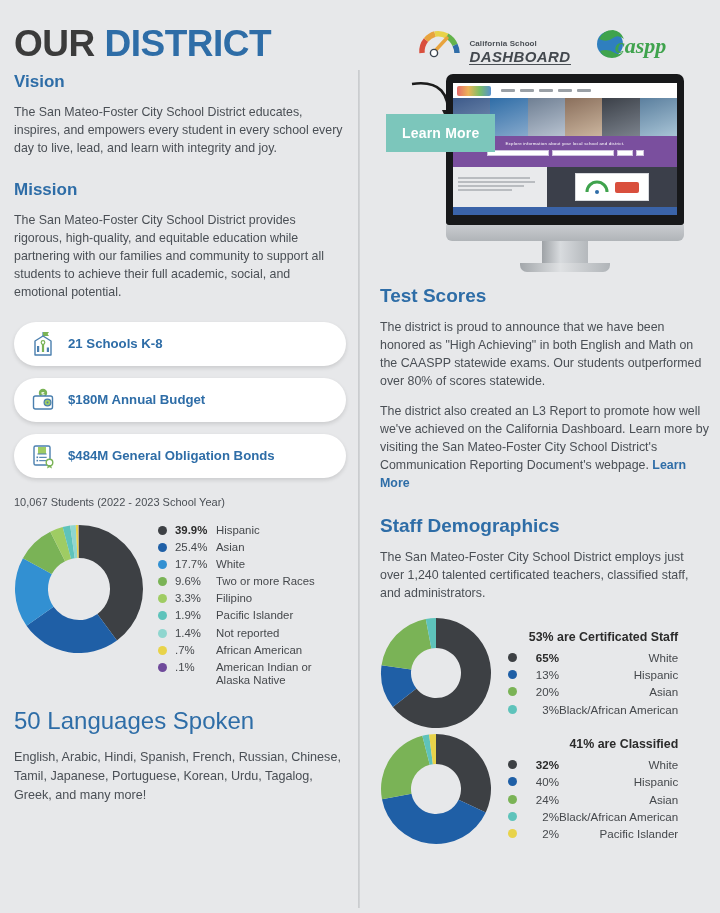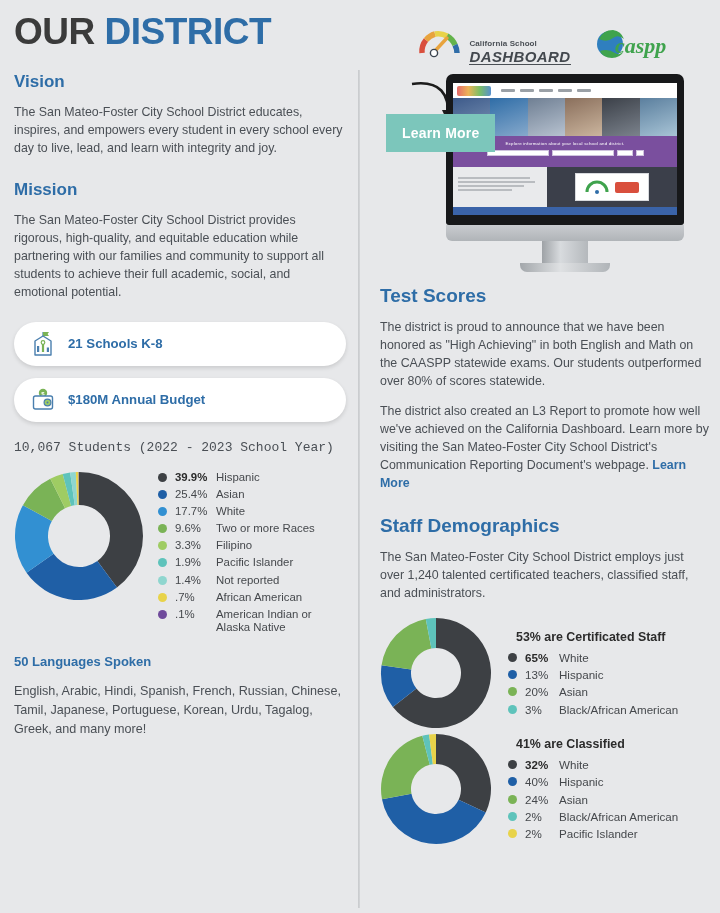--- a/index.html
+++ b/index.html
@@ -6,21 +6,21 @@
   * { box-sizing: border-box; margin: 0; padding: 0; }
   html, body {
     width: 720px; height: 913px;
     background: #e7e8ea;
     font-family: "Liberation Sans", sans-serif;
     overflow: hidden;
   }
   .page { position: relative; width: 720px; height: 913px; background: #e7e8ea; }
 
   
-  .header { position: absolute; left: 14px; top: 13px; }
+  .header { position: absolute; left: 14px; top: 25px; }
   .header-title { font-size: 37px; font-weight: bold; letter-spacing: -0.5px; line-height: 1; }
   .t-dark { color: #3b3b3b; }
   .t-blue { color: #2e6da7; }
 
   
   .divider {
     position: absolute; left: 358px; top: 70px; width: 2px; height: 838px;
     background: linear-gradient(to right,#c7c9cc,#d5d7d9);
   }
   .col-left { position: absolute; left: 14px; top: 72px; width: 332px; }
@@ -42,32 +42,32 @@
     display: flex; align-items: center; gap: 12px;
     background: #ffffff; border-radius: 22px;
     height: 44px; padding: 0 16px; margin-bottom: 12px;
     box-shadow: 0 2px 4px rgba(0,0,0,.13);
   }
   .stat-card .label { color: #2e6da7; font-size: 13.2px; font-weight: bold; }
   .stat-icon { width: 26px; height: 28px; flex: 0 0 26px; }
 
   
   .enroll-head { color: #2e6da7; font-size: 19px; font-weight: bold; }
-  .enroll-sub { color: #4a4f55; font-size: 13px; margin-top: 12px; font-family: Liberation Mono, monospace; }
+  .enroll-sub { color: #4a4f55; font-size: 11px; margin-top: 12px; }
   .donut-row { display: flex; align-items: flex-start; margin-top: 16px; }
   .donut-wrap { flex: 0 0 auto; }
   .legend { margin-left: 14px; font-size: 11.4px; color: #45484c; }
   .legend-row { display: flex; align-items: flex-start; margin-bottom: 4px; line-height: 1.15; }
   .legend-dot { width: 9px; height: 9px; border-radius: 50%; flex: 0 0 9px; margin-top: 2px; }
   .legend-pct { width: 41px; flex: 0 0 41px; margin-left: 8px; }
   .legend-pct.bold { font-weight: bold; color: #2b2b2b; }
   .legend-name { flex: 1 1 auto; }
 
   
-  .lang-head { color: #2e6da7; font-size: 13px; font-weight: bold; }
+  .lang-head { color: #2e6da7; font-size: 24px; font-weight: normal; }
   .lang-body { color: #4a4f55; font-size: 12.6px; line-height: 1.5; margin-top: 13px; }
 
   
   .logos { display: flex; align-items: center; justify-content: center; gap: 24px; height: 40px; }
   .logo-dash { display: flex; align-items: flex-end; gap: 6px; }
   .dash-text { line-height: 1; }
   .dash-text .l1 { font-size: 8px; color: #4a4f55; font-weight: bold; letter-spacing: .1px; }
   .dash-text .l2 { font-size: 15px; color: #43484e; font-weight: bold; letter-spacing: .4px; font-style: italic; }
   .dash-rule { border-bottom: 1.5px solid #4a4f55; margin-top: 1px; }
 
@@ -96,21 +96,21 @@
   .mon-base { width: 90px; height: 9px; margin: 0 auto; border-radius: 0 0 7px 7px; background: linear-gradient(90deg,#a3a7ab,#dfe1e3 45%,#b0b4b8); }
   .mon-chin { height: 16px; background: linear-gradient(180deg,#c9ccd0,#b0b4b8); border-radius: 0 0 6px 6px; }
   .learn-btn {
     position: absolute; left: 6px; top: 44px; z-index: 5;
     background: #7cc6bb; color: #fff; font-size: 14px; font-weight: bold;
     padding: 11px 16px; letter-spacing: .2px;
   }
   .arrow-svg { position: absolute; left: 26px; top: 4px; }
 
   
-  .staff-donut-row { display: flex; align-items: center; margin-top: 14px; }
+  .staff-donut-row { display: flex; align-items: center; margin-top: 14px; text-align: right; }
   .staff-legend { margin-left: 16px; font-size: 11.6px; color: #45484c; }
   .staff-legend .cap { font-weight: bold; color: #2b2b2b; font-size: 12.4px; margin-bottom: 7px; margin-left: 8px; }
   .staff-legend .legend-pct { width: 34px; flex: 0 0 34px; }
 </style>
 </head>
 <body>
 
 <div class="page">
 
   <div class="header">
@@ -155,20 +155,36 @@
             <circle cx="13" cy="7" r="4.2" fill="#7ab356"></circle>
             <text x="13" y="9.6" font-size="6" text-anchor="middle" fill="#fff" font-family="Liberation Sans, sans-serif" font-weight="bold">$</text>
             <rect x="3.5" y="10" width="19" height="13" rx="2" fill="#fff" stroke="#4a7fae" stroke-width="1.4"></rect>
             <circle cx="17.5" cy="16.5" r="3.4" fill="#9fcc63" stroke="#4a7fae" stroke-width="1.2"></circle>
             <circle cx="17.5" cy="16.5" r="1" fill="#4a7fae"></circle>
           </svg>
         </span>
         <span class="label">$180M Annual Budget</span>
       </div>
 
+      <div class="stat-card">
+        <span class="stat-icon">
+          <svg viewBox="0 0 26 28" width="26" height="28">
+            <rect x="4" y="4" width="16" height="19" rx="1.6" fill="#fff" stroke="#4a7fae" stroke-width="1.4"></rect>
+            <path d="M8 5 h8 v7 h-8 z" fill="#9fcc63"></path>
+            <path d="M7.4 12 h9.2" stroke="#4a7fae" stroke-width="1"></path>
+            <rect x="6.5" y="14.5" width="1.6" height="1.6" fill="#4a7fae"></rect>
+            <rect x="9.2" y="14.8" width="7.5" height="1.1" fill="#4a7fae"></rect>
+            <rect x="6.5" y="17.8" width="1.6" height="1.6" fill="#4a7fae"></rect>
+            <rect x="9.2" y="18.1" width="7.5" height="1.1" fill="#4a7fae"></rect>
+            <circle cx="19.5" cy="20.5" r="3.3" fill="#fff" stroke="#7ab356" stroke-width="1.4"></circle>
+            <path d="M18 23.3 l-1 3.2 2.5-1.3 2.5 1.3 -1-3.2" fill="#7ab356"></path>
+          </svg>
+        </span>
+        <span class="label">$484M General Obligation Bonds</span>
+      </div>
     </div>
 
     <div style="margin-top:18px;">
       <div class="enroll-sub">10,067 Students (2022 - 2023 School Year)</div>
 
       <div class="donut-row">
         <div class="donut-wrap">
           <svg id="donut-enrollment" width="130" height="130" viewBox="0 0 130 130">
               <path d="M 65 1 A 64 64 0 0 1 102.9428364903078 116.5397046855118
        L 83.37856142499284 89.96454445704478 A 31 31 0 0 0 65 34 Z" fill="#3d4044"></path>

